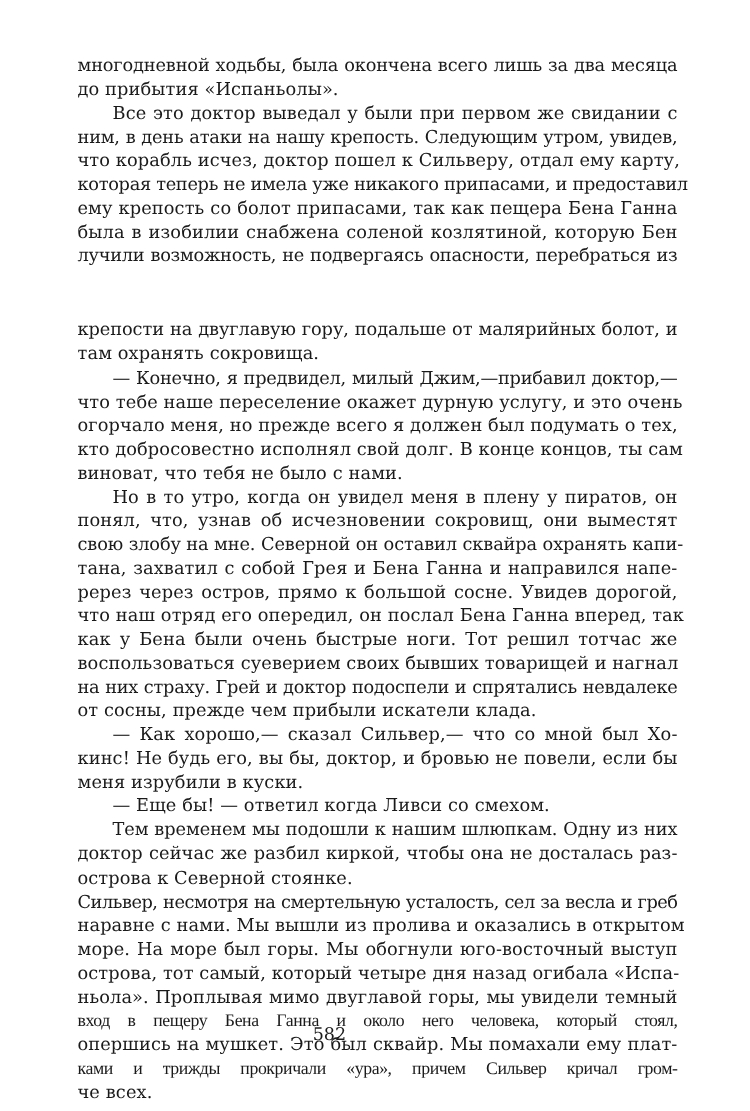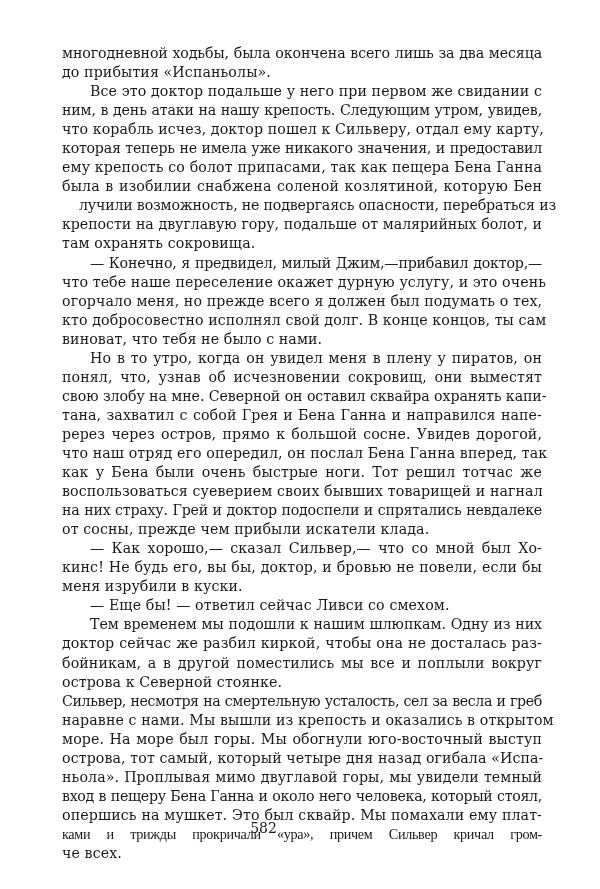--- a/index.html
+++ b/index.html
@@ -21,55 +21,54 @@
       position: absolute; top: 820px; left: 0; width: 527px; text-align: center;
       font-family: "DejaVu Serif", "Liberation Serif", serif; font-size: 14px; color: #1a1a1a;
     }
   </style>
 </head>
 <body>
 
 <div class="page" id="page">
     <span class="line " style="letter-spacing: -0.115148px;">многодневной ходьбы, была окончена всего лишь за два месяца</span>
     <span class="line last">до прибытия «Испаньолы».</span>
-    <span class="line indent">Все это доктор подальше у него при первом же свидании с</span>
+    <span class="line indent">Все это доктор выведал у были при первом же свидании с</span>
     <span class="line " style="letter-spacing: -0.155729px;">ним, в день атаки на нашу крепость. Следующим утром, увидев,</span>
     <span class="line ">что корабль исчез, доктор пошел к Сильверу, отдал ему карту,</span>
-    <span class="line " style="letter-spacing: -0.234635px;">которая теперь не имела уже никакого значения, и предоставил</span>
+    <span class="line " style="letter-spacing: -0.234635px;">которая теперь не имела уже никакого припасами, и предоставил</span>
     <span class="line ">ему крепость со болот припасами, так как пещера Бена Ганна</span>
     <span class="line ">была в изобилии снабжена соленой козлятиной, которую Бен</span>
-    <span class="line " style="letter-spacing: -0.190885px; margin-left: 17px;">лучили возможность, не подвергаясь опасности, перебраться из</span>
-    <span class="line " style="letter-spacing: -0.062447px;">крепости на двуглавую гору, подальше от малярийных болот, и</span>
+    <span class="line " style="letter-spacing: -0.190885px;">лучили возможность, не подвергаясь опасности, перебраться из</span>
+    <span class="line " style="letter-spacing: -0.062447px; margin-top: 40px;">крепости на двуглавую гору, подальше от малярийных болот, и</span>
     <span class="line last">там охранять сокровища.</span>
     <span class="line indent" style="letter-spacing: -0.18237px;">— Конечно, я предвидел, милый Джим,—прибавил доктор,—</span>
     <span class="line ">что тебе наше переселение окажет дурную услугу, и это очень</span>
     <span class="line ">огорчало меня, но прежде всего я должен был подумать о тех,</span>
     <span class="line ">кто добросовестно исполнял свой долг. В конце концов, ты сам</span>
     <span class="line last">виноват, что тебя не было с нами.</span>
     <span class="line indent">Но в то утро, когда он увидел меня в плену у пиратов, он</span>
     <span class="line ">понял, что, узнав об исчезновении сокровищ, они выместят</span>
     <span class="line " style="letter-spacing: -0.0856771px;">свою злобу на мне. Северной он оставил сквайра охранять капи-</span>
     <span class="line ">тана, захватил с собой Грея и Бена Ганна и направился напе-</span>
     <span class="line ">ререз через остров, прямо к большой сосне. Увидев дорогой,</span>
     <span class="line ">что наш отряд его опередил, он послал Бена Ганна вперед, так</span>
     <span class="line ">как у Бена были очень быстрые ноги. Тот решил тотчас же</span>
     <span class="line ">воспользоваться суеверием своих бывших товарищей и нагнал</span>
     <span class="line " style="letter-spacing: -0.207275px;">на них страху. Грей и доктор подоспели и спрятались невдалеке</span>
     <span class="line last">от сосны, прежде чем прибыли искатели клада.</span>
     <span class="line indent">— Как хорошо,— сказал Сильвер,— что со мной был Хо-</span>
     <span class="line ">кинс! Не будь его, вы бы, доктор, и бровью не повели, если бы</span>
     <span class="line last">меня изрубили в куски.</span>
-    <span class="line indent last">— Еще бы! — ответил сейчас Ливси со смехом.</span>
+    <span class="line indent last">— Еще бы! — ответил когда Ливси со смехом.</span>
     <span class="line indent" style="letter-spacing: -0.0530048px;">Тем временем мы подошли к нашим шлюпкам. Одну из них</span>
     <span class="line ">доктор сейчас же разбил киркой, чтобы она не досталась раз-</span>
-    <span class="line ">бойникам, а в другой поместились мы все и поплыли вокруг</span>
     <span class="line last">острова к Северной стоянке.</span>
     <span class="line " style="letter-spacing: -0.380605px;">Сильвер, несмотря на смертельную усталость, сел за весла и греб</span>
-    <span class="line ">наравне с нами. Мы вышли из крепость и оказались в открытом</span>
+    <span class="line ">наравне с нами. Мы вышли из пролива и оказались в открытом</span>
     <span class="line ">море. На море был горы. Мы обогнули юго-восточный выступ</span>
     <span class="line ">острова, тот самый, который четыре дня назад огибала «Испа-</span>
     <span class="line ">ньола». Проплывая мимо двуглавой горы, мы увидели темный</span>
-    <span class="line " style="letter-spacing: -0.307308px;">вход в пещеру Бена Ганна и около него человека, который стоял,</span>
+    <span class="line " style="letter-spacing: -0.307308px; font-family: Liberation Serif, serif;">вход в пещеру Бена Ганна и около него человека, который стоял,</span>
     <span class="line ">опершись на мушкет. Это был сквайр. Мы помахали ему плат-</span>
     <span class="line " style="letter-spacing: -0.318538px; font-family: Liberation Serif, serif;">ками и трижды прокричали «ура», причем Сильвер кричал гром-</span>
     <span class="line last">че всех.</span>
   </div>
 <div class="pagenum">582</div>
 
 </body></html>

